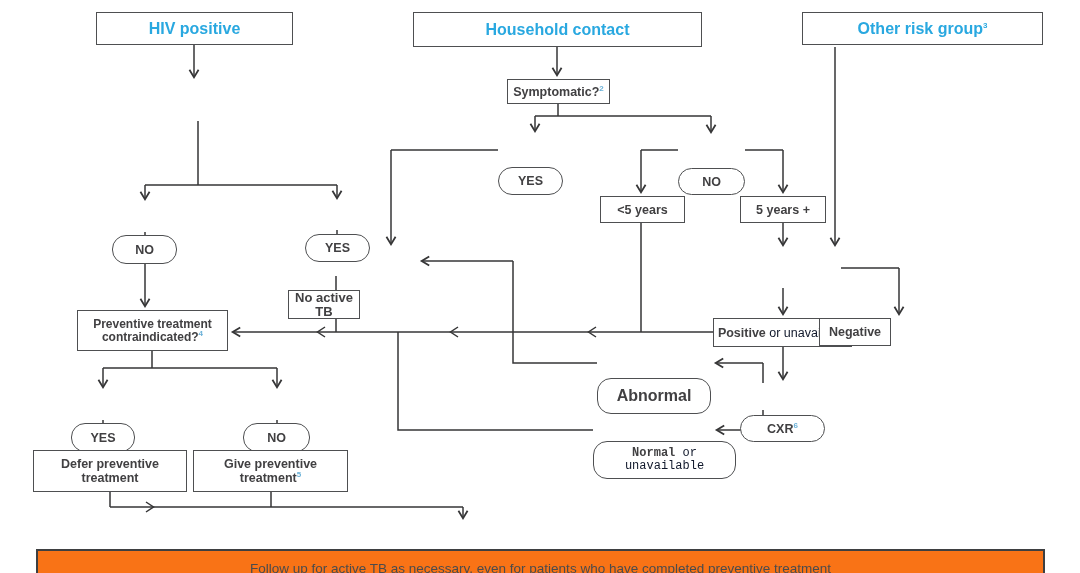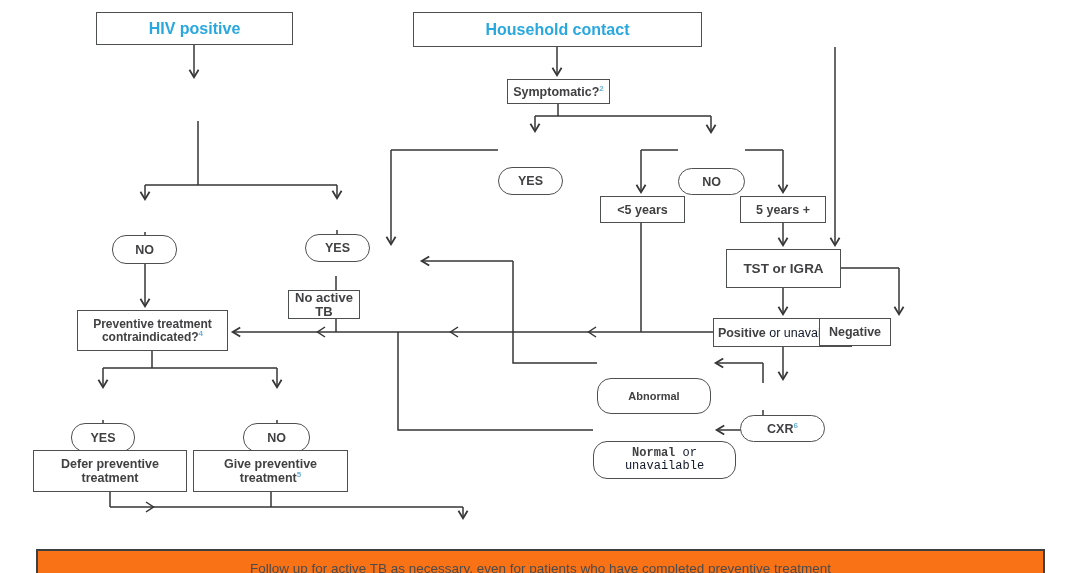--- a/index.html
+++ b/index.html
@@ -83,20 +83,23 @@
       M325,327 L317.5,332 L325,337
       M146,502 L153.5,507 L146,512"></path>
   </svg>
 
   <div class="node header" style="left:96px;top:12px;width:197px;height:33px;">
     <span>HIV positive</span>
   </div>
   <div class="node header" style="left:413px;top:12px;width:289px;height:35px;">
     <span>Household contact</span>
   </div>
+  <div class="node header" style="left:802px;top:12px;width:241px;height:33px;">
+    <span><span>Other risk group</span><sup>3</sup></span>
+  </div>
 
   <div class="node rounded" style="left:112px;top:203px;width:65px;height:29px;">
     <span>NO</span>
   </div>
   <div class="node rounded" style="left:305px;top:202px;width:65px;height:28px;">
     <span>YES</span>
   </div>
   <div class="node" style="left:288px;top:290px;width:72px;height:29px;font-size:13px;">
     <span>No active TB</span>
   </div>
@@ -128,33 +131,30 @@
   <div class="node rounded" style="left:678px;top:136px;width:67px;height:27px;">
     <span>NO</span>
   </div>
   <div class="node" style="left:600px;top:196px;width:85px;height:27px;">
     <span>&lt;5 years</span>
   </div>
   <div class="node" style="left:740px;top:196px;width:86px;height:27px;">
     <span>5 years +</span>
   </div>
 
-  <div class="node" style="left:726px;top:249px;width:115px;height:39px;font-size:13.5px;">
-    <span>TST or IGRA</span>
-  </div>
   <div class="node" style="left:713px;top:318px;width:139px;height:29px;">
     <span><b>Positive</b><span class="gray"> or unavailable</span></span>
   </div>
   <div class="node" style="left:819px;top:318px;width:72px;height:28px;">
     <span>Negative</span>
   </div>
   <div class="node rounded" style="left:740px;top:383px;width:85px;height:27px;">
     <span><span>CXR</span><sup>6</sup></span>
   </div>
-  <div class="node rounded" style="left:597px;top:346px;width:114px;height:36px;font-size:11px;">
+  <div class="node rounded" style="left:597px;top:346px;width:114px;height:36px;font-size:16px;">
     <span>Abnormal</span>
   </div>
   <div class="node rounded" style="left:593px;top:409px;width:143px;height:38px;font-size:12px;line-height:13px;font-family:Liberation Mono, monospace;">
     <span><b>Normal</b><span class="gray"> or</span></span>
     <span class="gray">unavailable</span>
   </div>
 
   <div class="node bar" style="left:36px;top:521px;width:1009px;height:39px;">
     <span>Follow up for active TB as necessary, even for patients who have completed preventive treatment</span>
   </div>

